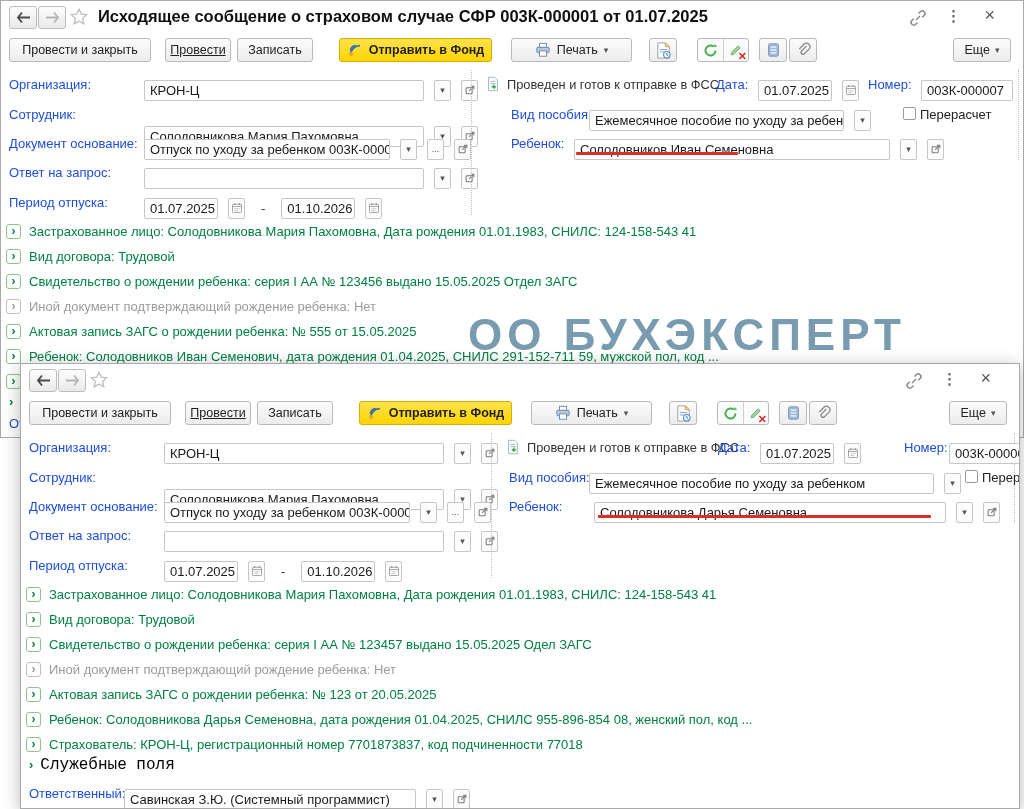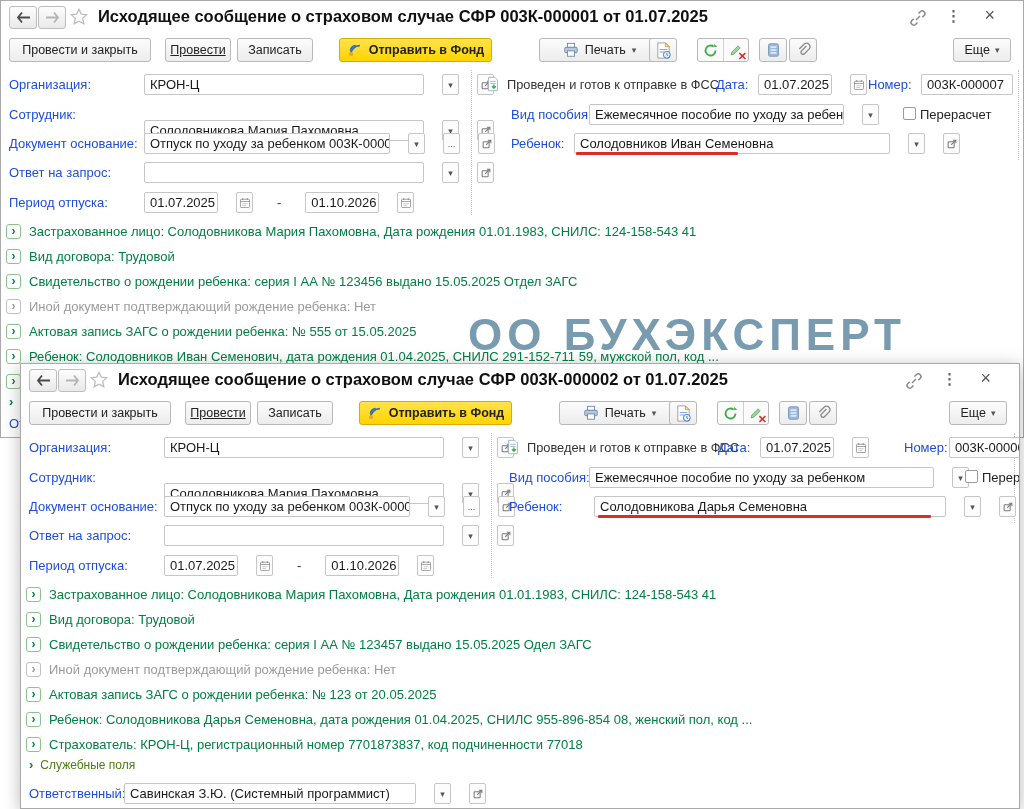--- a/index.html
+++ b/index.html
@@ -22,35 +22,35 @@
   .tb-chain{position:absolute;right:95px;top:7px;width:20px;height:20px;}
   .tb-dots{position:absolute;right:62px;top:5px;font-size:15px;color:#666;font-weight:700;line-height:20px;}
   .tb-close{position:absolute;right:28px;top:3px;font-size:18px;color:#555;line-height:22px;}
 
   
   .tbtn{position:absolute;top:37px;height:24px;background:linear-gradient(#fcfcfc,#ececec);
     border:1px solid #b9b9b9;border-radius:3px;font-size:12.5px;color:#222;display:flex;align-items:center;
     justify-content:center;padding:0 9px;white-space:nowrap;font-family:inherit;}
   .t1{left:8px;width:142px;} .t2{left:164px;width:66px;text-decoration:underline;} .t3{left:236px;width:76px;}
   .tyellow{left:338px;width:153px;background:linear-gradient(#ffe24d,#ffd400);border-color:#d7ad00;font-weight:700;gap:6px;}
-  .tprint{left:510px;width:121px;gap:6px;margin-left:28px;}
+  .tprint{left:510px;width:121px;gap:6px;}
   .ticon{width:28px;padding:0;}
   .ti1{left:648px;}
   .tgroup{position:absolute;left:696px;top:37px;height:24px;display:flex;border:1px solid #b9b9b9;border-radius:3px;overflow:hidden;background:#fbfbfb;}
   .gbtn{width:25px;height:22px;border:none;background:transparent;display:flex;align-items:center;justify-content:center;position:relative;padding:0;}
   .gbtn + .gbtn{border-left:1px solid #cfcfcf;}
   .redx{position:absolute;right:1px;bottom:0;color:#d32f2f;font-size:11px;font-weight:700;line-height:10px;}
   .ti2{left:758px;} .ti3{left:788px;}
   .tmore{left:auto;right:12px;width:58px;gap:5px;}
   .caret{font-size:9px;color:#555;}
 
   
   .lbl{position:absolute;height:21px;line-height:21px;font-size:13px;color:#1d4ed8;white-space:nowrap;left:8px;}
   .lr1{top:73px;} .lr2{top:103px;} .lr3{top:132px;} .lr4{top:161px;} .lr5{top:191px;}
-  .grp{position:absolute;display:flex;align-items:flex-start;height:32px;gap:18px;}
+  .grp{position:absolute;display:flex;align-items:center;height:32px;gap:10px;}
   .fldtext{height:21px;border:1px solid #c6c6c6;border-radius:2px;background:#fff;font-size:13px;color:#1a1a1a;
     line-height:19px;padding:0 5px;white-space:nowrap;overflow:hidden;}
   .w280{width:280px;} .w246{width:246px;} .w74{width:74px;}
   .btn16{width:17px;height:21px;border:1px solid #c6c6c6;border-radius:2px;background:#fcfcfc;display:flex;
     align-items:center;justify-content:center;font-size:9px;color:#555;padding:0;}
   .dash{line-height:21px;font-size:13px;color:#333;padding:0 6px;}
   .g-org{left:143px;top:73px;} .g-emp{left:143px;top:103px;margin-top:16px;} .g-doc{left:143px;top:132px;}
   .g-ans{left:143px;top:161px;} .g-per{left:143px;top:191px;}
   .vsep{position:absolute;left:470px;top:69px;height:145px;border-left:1px dotted #bdbdbd;}
   .vsepR{position:absolute;right:4px;top:69px;height:90px;border-left:1px dotted #bdbdbd;}
@@ -79,21 +79,21 @@
   
   .item{position:absolute;left:5px;display:flex;align-items:center;gap:8px;height:18px;white-space:nowrap;}
   .chev{width:15px;height:15px;border:1px solid #8bc48b;border-radius:3px;color:#008043;font-size:12px;
     line-height:13px;display:flex;align-items:center;justify-content:center;background:#fff;font-weight:700;}
   .itxt{font-size:13px;color:#008043;}
   .item.dis .chev{border-color:#c0c0c0;color:#9b9b9b;}
   .item.dis .itxt{color:#9b9b9b;}
   .ir0{top:221px;} .ir1{top:246px;} .ir2{top:271px;} .ir3{top:296px;} .ir4{top:321px;} .ir5{top:346px;} .ir6{top:371px;}
   .svcrow{position:absolute;left:8px;top:393px;display:flex;align-items:center;gap:7px;height:16px;}
   .svchev{color:#008043;font-size:13px;font-weight:700;line-height:14px;}
-  .svctxt{font-size:12px;color:#4d7c0f;white-space:nowrap;}
+  .svctxt{font-size:16px;color:#000000;white-space:nowrap;font-family:Liberation Mono, monospace;}
   .resprow-lbl{top:412px;} .g-resp{left:103px;top:412px;border-radius:10px;} .g-resp .fldtext{width:292px;}
   .win2 .resprow-lbl{top:419px;} .win2 .g-resp{top:419px;}
   svg{display:block;}
 </style>
 </head>
 <body>
 
 <div class="win win1">
   <button class="navbtn navback">
       <svg width="15" height="13" viewBox="0 0 15 13">
@@ -375,21 +375,20 @@
   <button class="navbtn navfwd">
       <svg width="15" height="13" viewBox="0 0 15 13">
         <path d="M9 1.5 l4 5 -4 5 M13 6.5 H1" stroke="#b5b5b5" stroke-width="1.8" fill="none"></path>
       </svg>
     </button>
   <span class="staricon">
       <svg width="20" height="20" viewBox="0 0 20 20">
         <path d="M10 2.2 l2.3 4.9 5.3.6 -3.9 3.7 1.1 5.3 L10 14.2 5.2 16.7 l1.1-5.3 -3.9-3.7 5.3-.6 z" fill="none" stroke="#bdbdbd" stroke-width="1.3"></path>
       </svg>
     </span>
-  <span class="wtitle">Исходящее сообщение о страховом случае СФР 003К-000002 от 01.07.2025</span>
   <span class="tb-chain">
       <svg width="20" height="20" viewBox="0 0 20 20" fill="none" stroke="#8a8a8a" stroke-width="1.5">
         <path d="M8 12 L12 8"></path>
         <path d="M10.5 5.5 l2-2 a2.7 2.7 0 0 1 3.8 3.8 l-2 2"></path>
         <path d="M9.5 14.5 l-2 2 a2.7 2.7 0 0 1 -3.8 -3.8 l2-2"></path>
       </svg>
     </span>
   <span class="tb-dots">⋮</span>
   <span class="tb-close">×</span>
 

